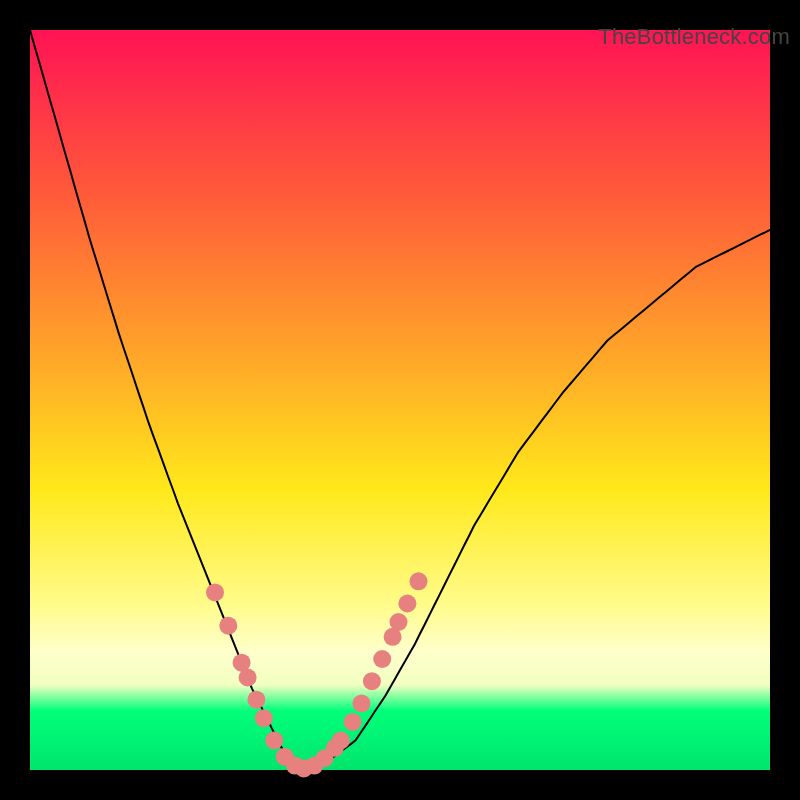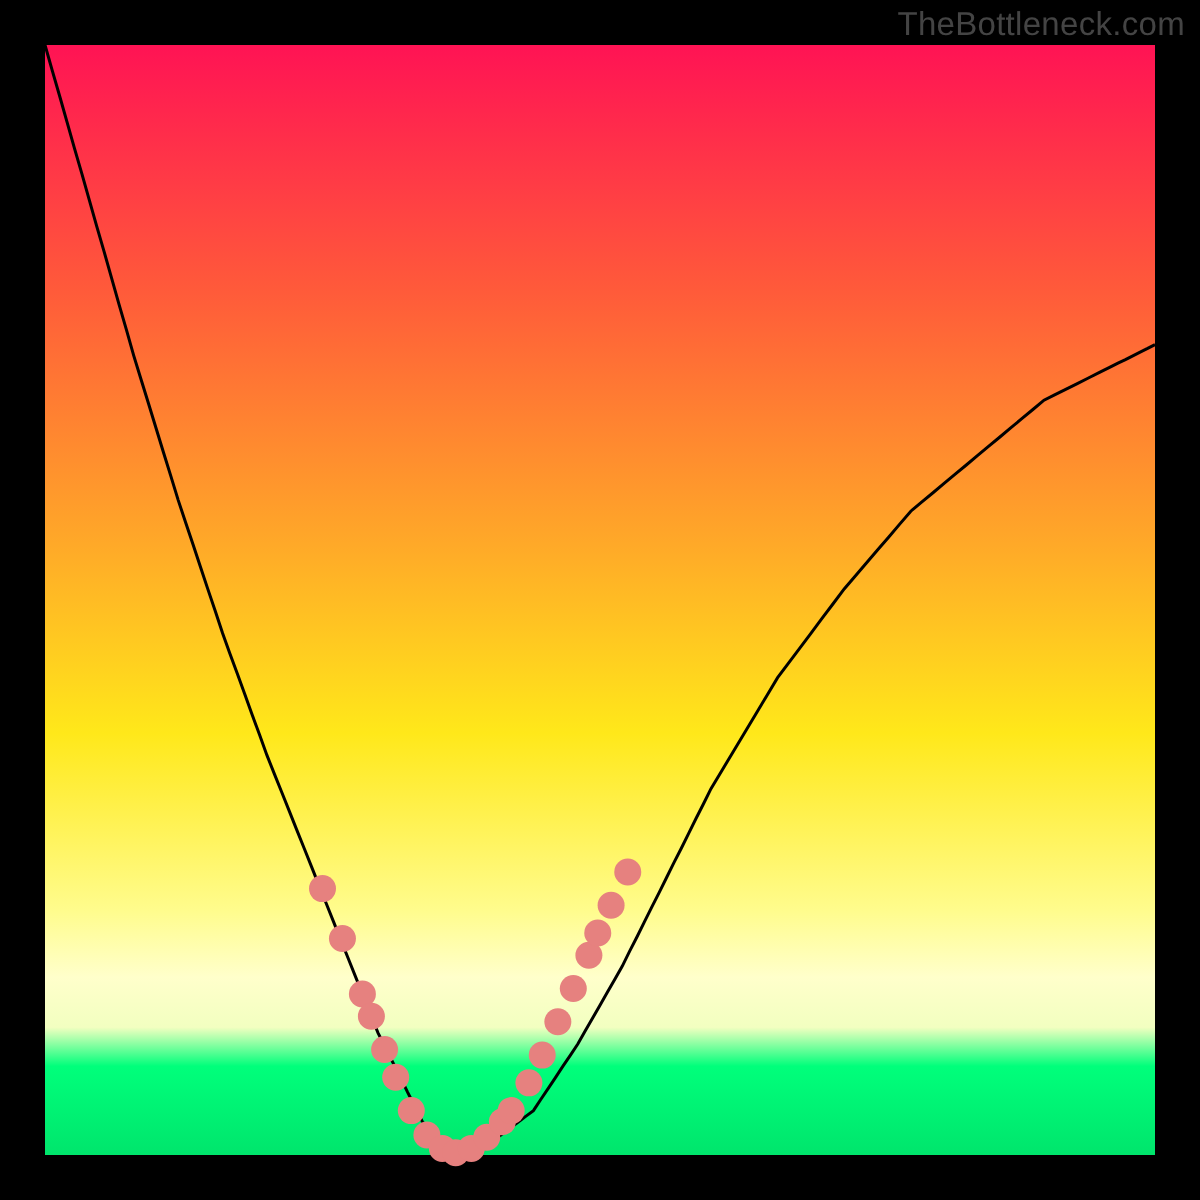--- a/index.html
+++ b/index.html
@@ -23,21 +23,21 @@
       #ffa928 45%,
       #ffe81a 62%,
       #fffc8d 78%,
       #ffffcb 84%,
       #f2ffc0 88.5%,
       #00ff7b 92%,
       #00e56c 100%);
   }
   .watermark {
     position: absolute;
-    top: 3px;
+    top: 24px;
     right: 10px;
     color: #444;
     font-size: 22px;
     font-weight: 500;
     letter-spacing: 0.2px;
     user-select: none;
   }
   svg.curve {
     position: absolute;
     left: 0;

